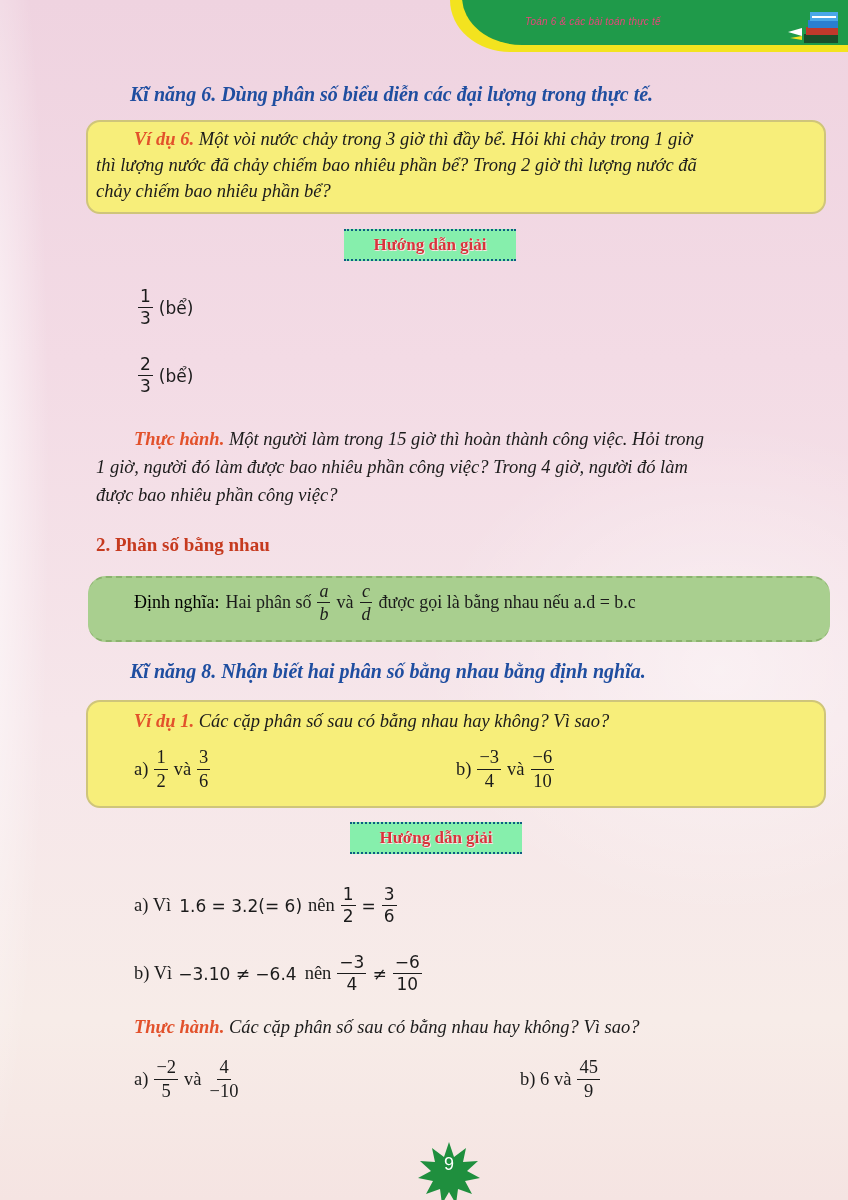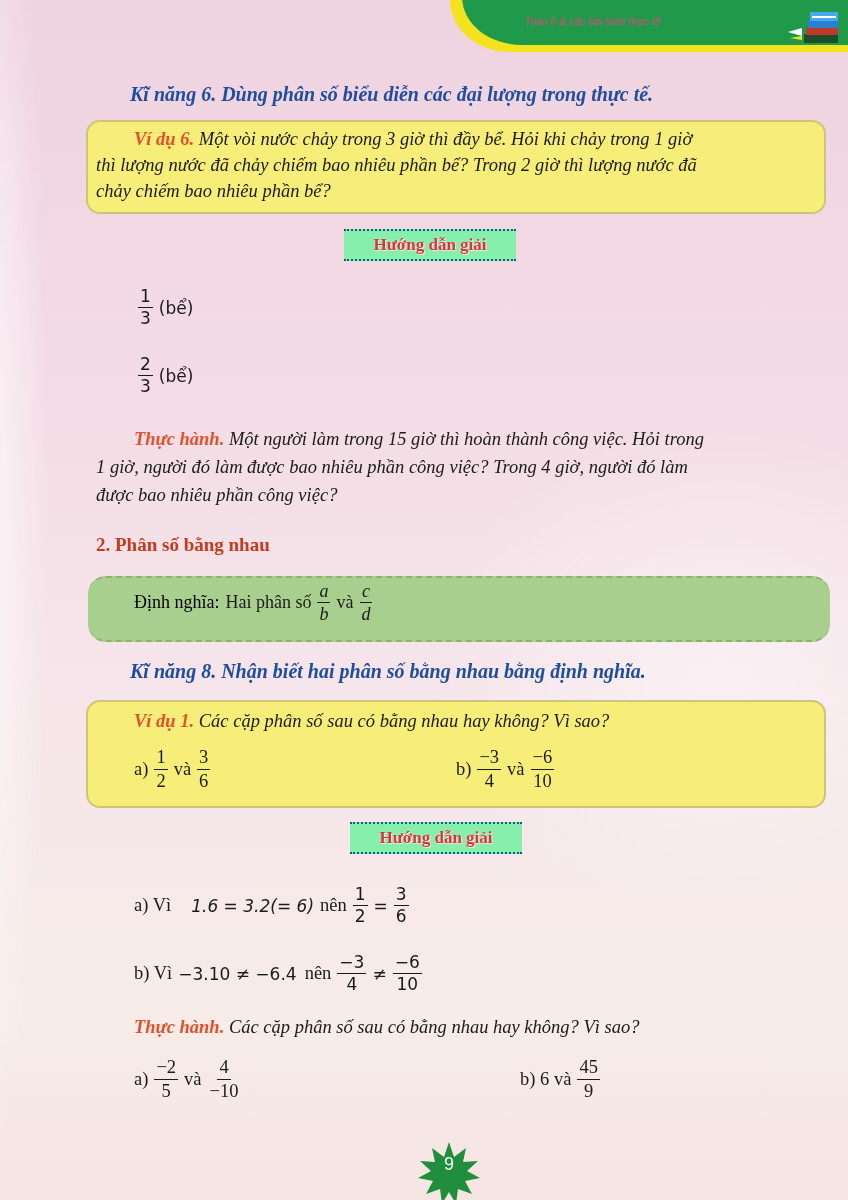--- a/index.html
+++ b/index.html
@@ -103,20 +103,21 @@
   <span style="margin-left:6px;">Hai phân số</span>
   <span class="frac it">
     <span class="num">a</span>
       <span class="den">b</span>
   </span>
   <span>và</span>
   <span class="frac it">
     <span class="num">c</span>
       <span class="den">d</span>
   </span>
+  <span>được gọi là bằng nhau nếu a.d = b.c</span>
 </div>
 
 <div class="skill-title" style="left:130px; top:660px;">Kĩ năng 8. Nhận biết hai phân số bằng nhau bằng định nghĩa.</div>
 
 <div class="box-yellow" style="left:86px; top:700px; width:736px; height:104px;"></div>
 <div class="para" style="left:134px; top:708px;">
   <span class="label-red">Ví dụ 1.</span>
   <span>Các cặp phân số sau có bằng nhau hay không? Vì sao?</span>
 </div>
 <div class="line" style="left:134px; top:748px;">
@@ -141,21 +142,21 @@
   <span class="frac">
       <span class="num">−6</span>
       <span class="den">10</span>
     </span>
 </div>
 
 <div class="guide-btn" style="left:350px; top:822px;">Hướng dẫn giải</div>
 
 <div class="line" style="left:134px; top:886px;">
   <span>a) Vì</span>
-  <span class="sans" style="margin-left:20px;font-style:italic;">1.6 = 3.2(= 6)</span>
+  <span class="sans" style="margin-left:8px;">1.6 = 3.2(= 6)</span>
   <span style="margin-left:6px;">nên</span>
   <span class="frac sans">
       <span class="num">1</span>
       <span class="den">2</span>
     </span>
   <span class="sans">=</span>
   <span class="frac sans">
       <span class="num">3</span>
       <span class="den">6</span>
     </span>

